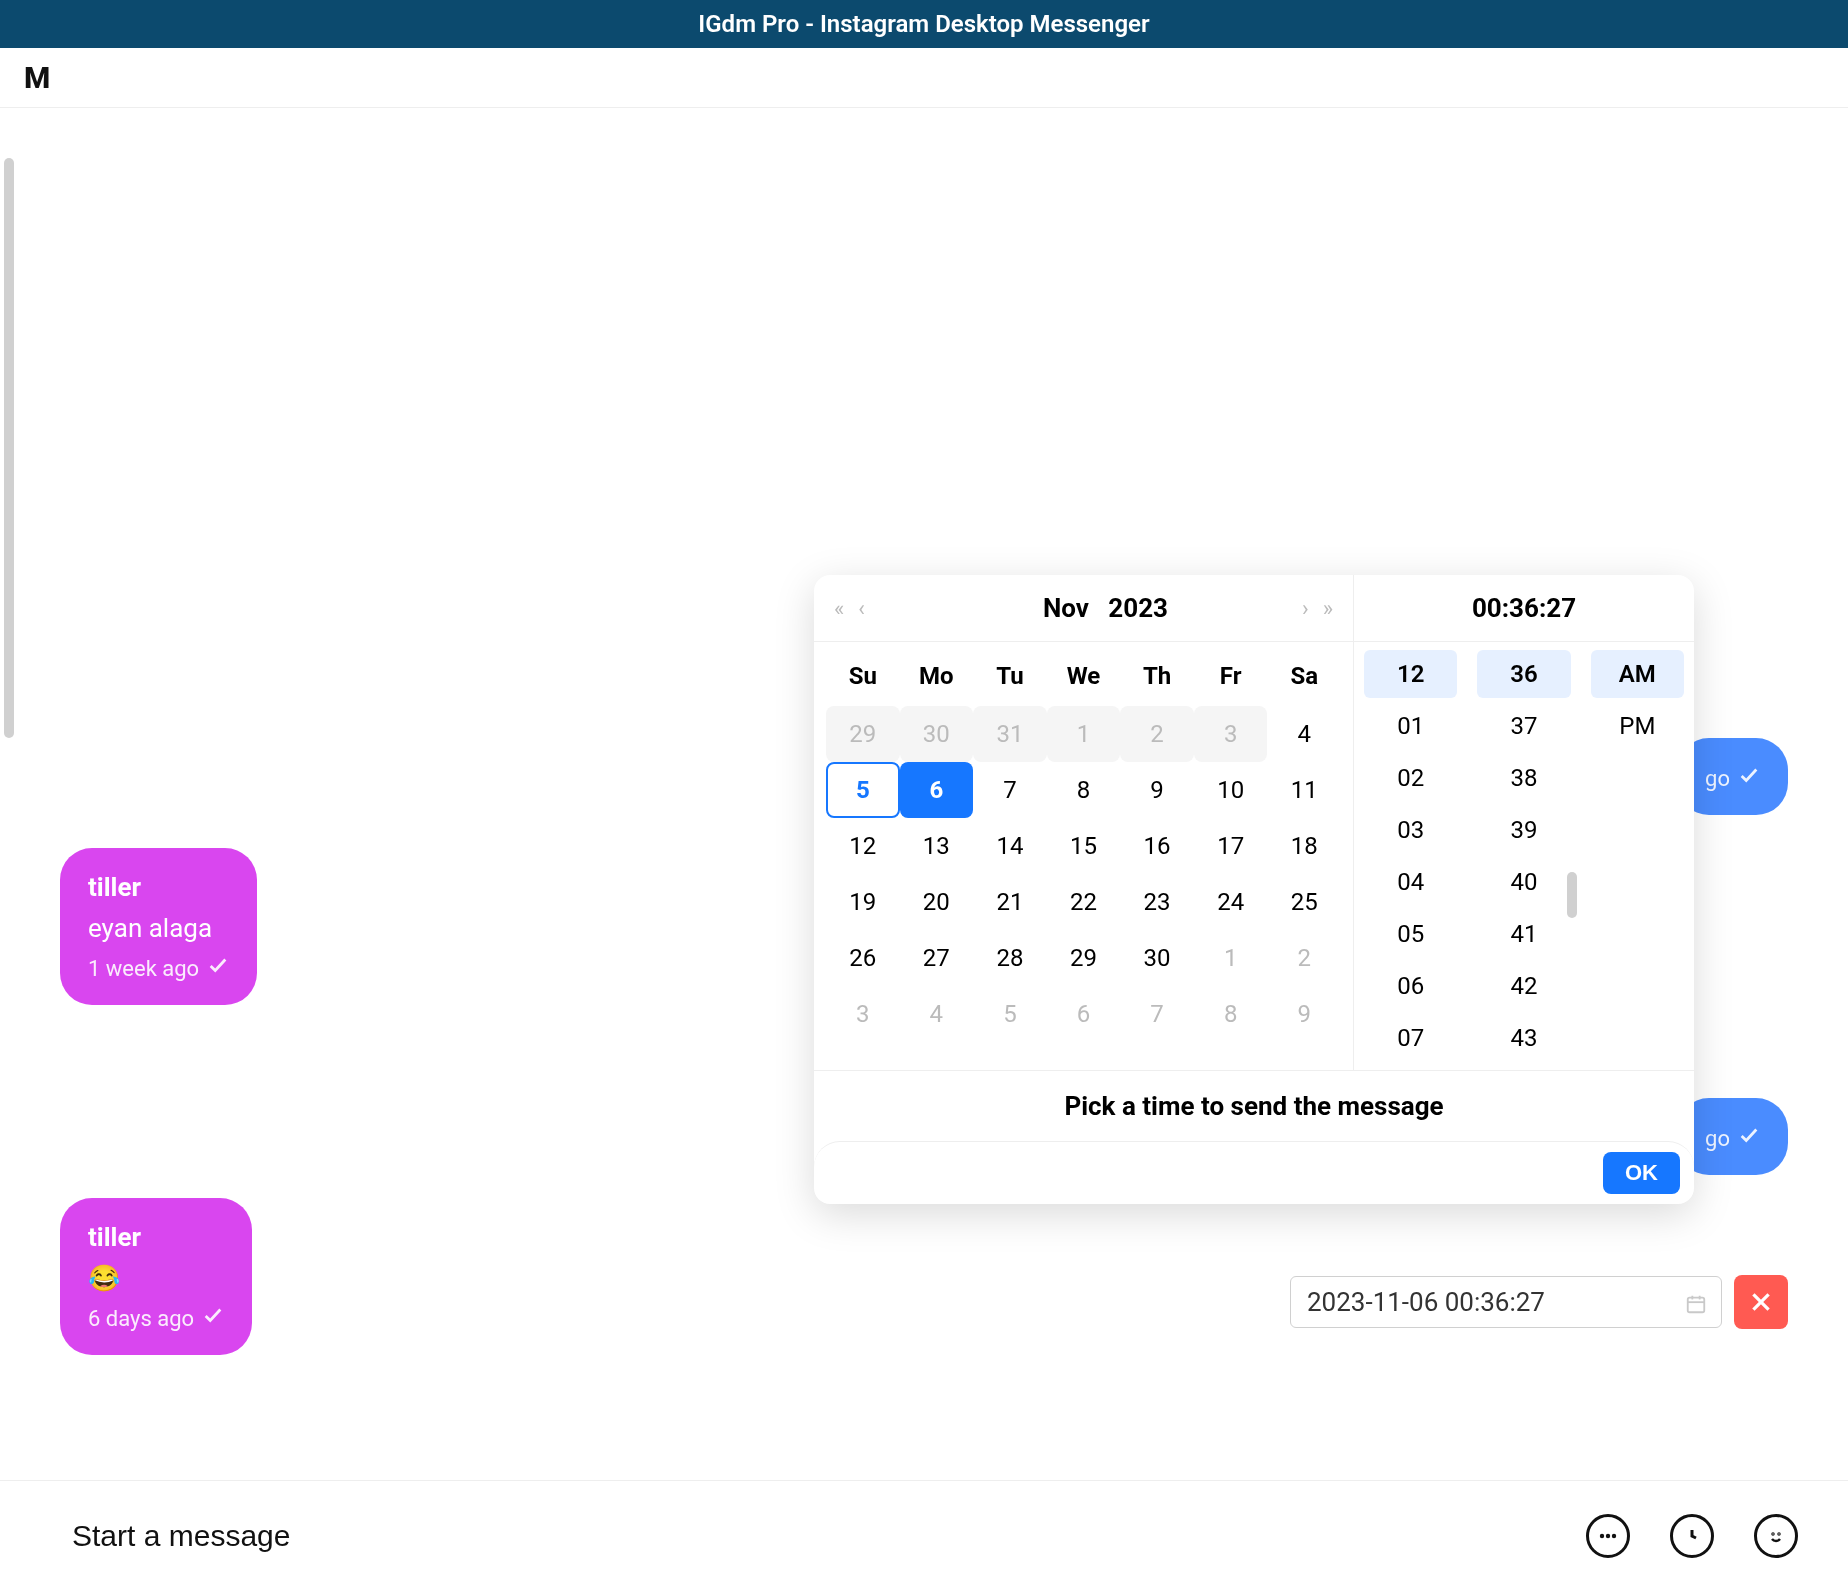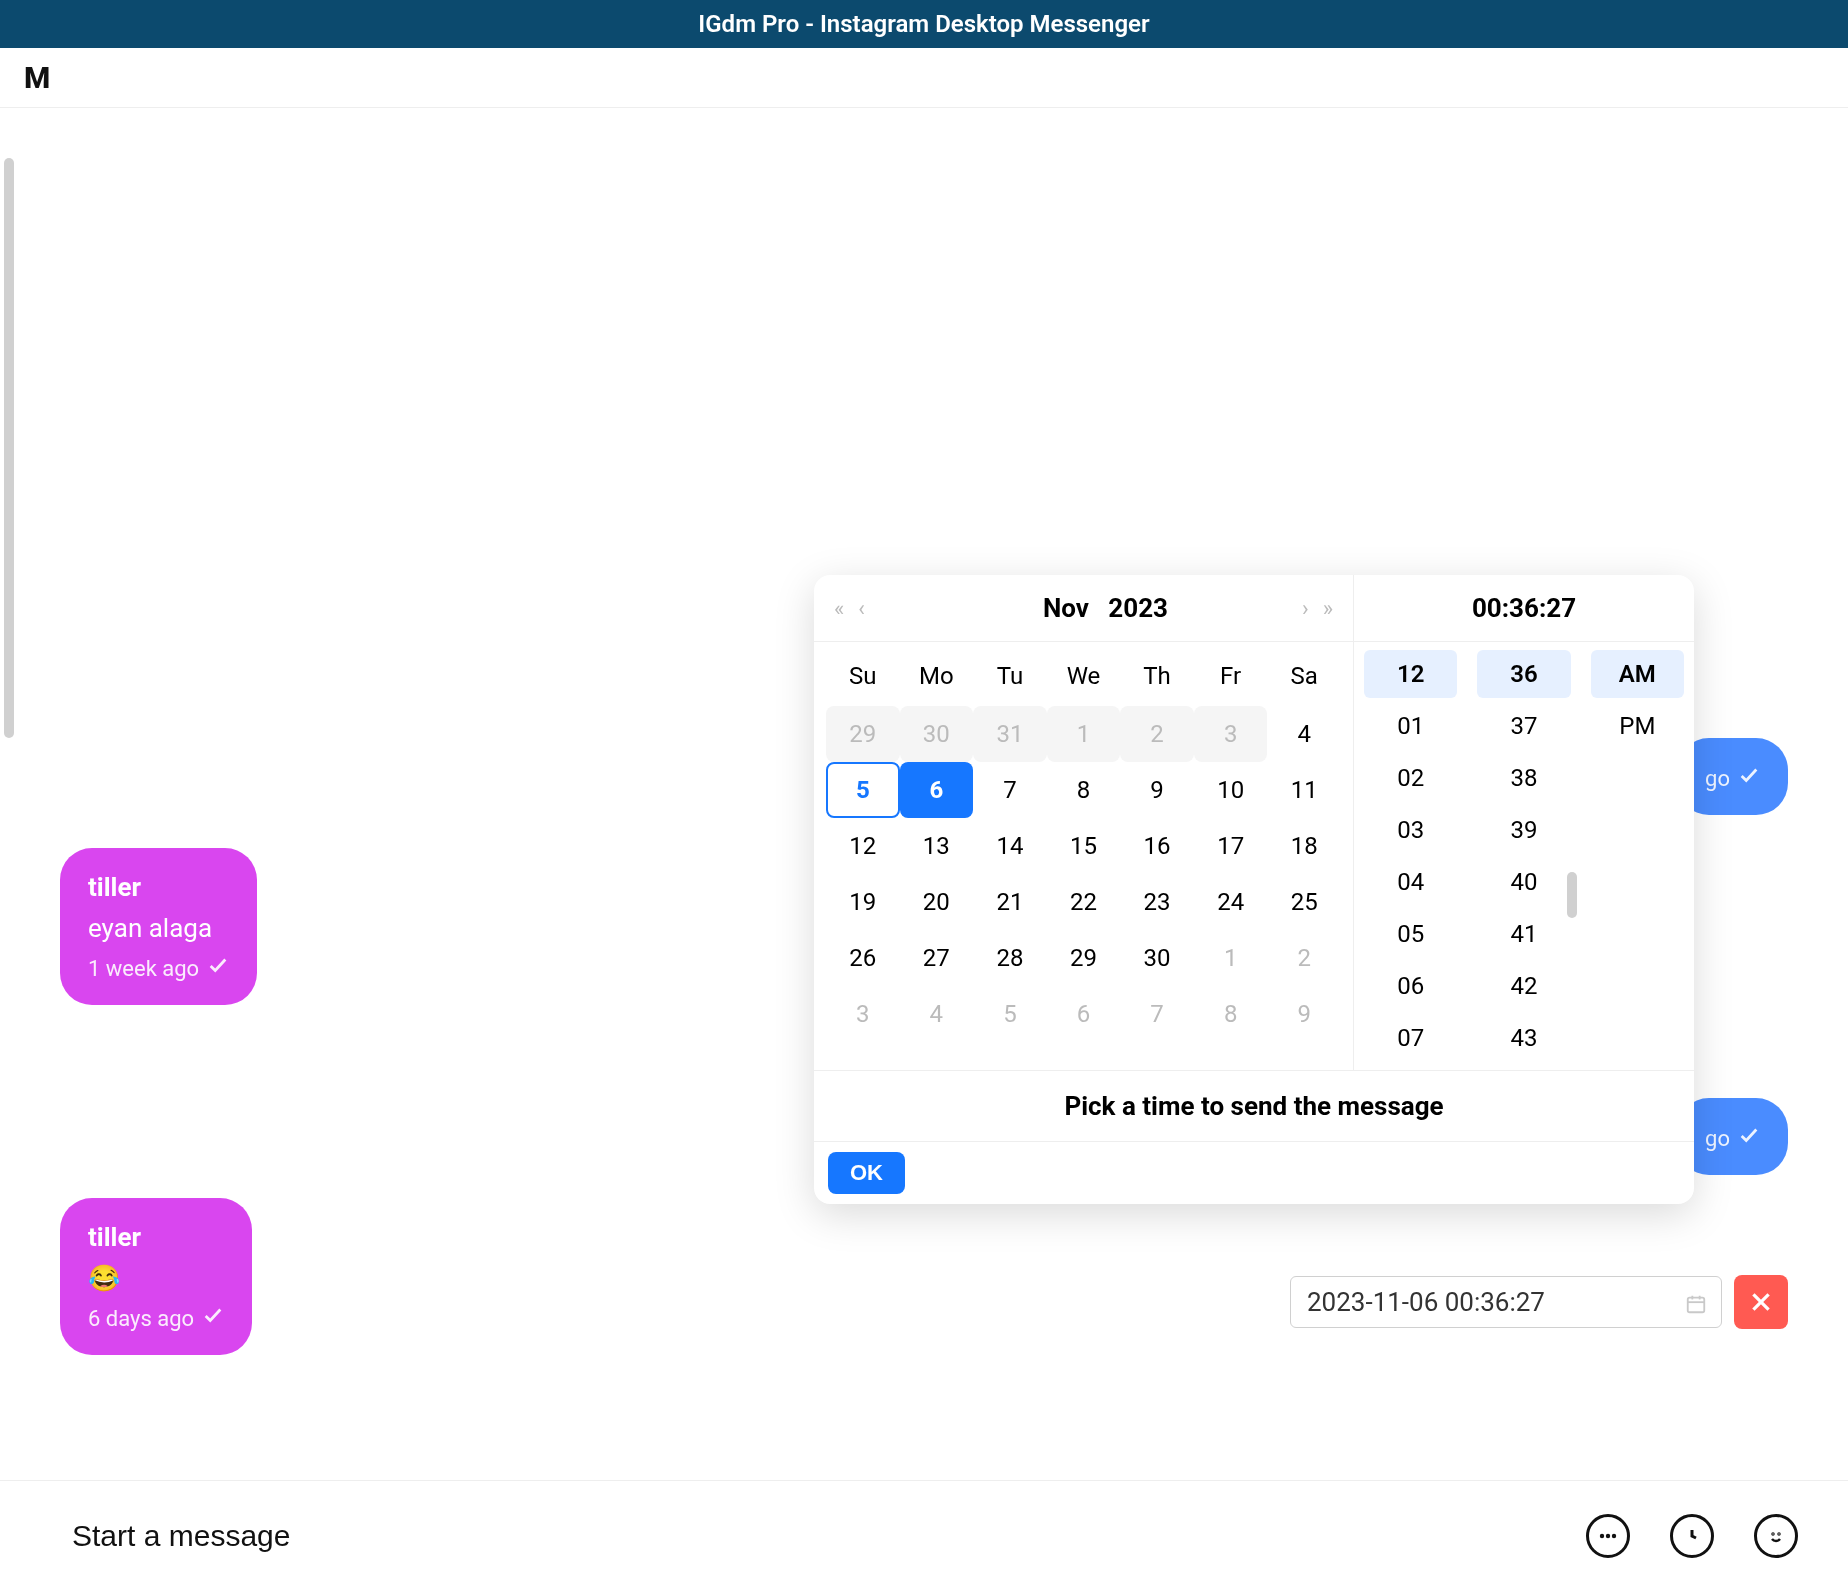--- a/index.html
+++ b/index.html
@@ -151,21 +151,21 @@
   border-bottom: 1px solid #eee;
 }
 .dp-cal-nav { display: flex; gap: 14px; }
 .dp-cal-nav span { cursor: pointer; color: #bbb; font-size: 22px; }
 .dp-cal-title { font-weight: 700; font-size: 26px; margin-left: 44px; }
 .dp-weekdays, .dp-week {
   display: grid;
   grid-template-columns: repeat(7, 1fr);
   text-align: center;
 }
-.dp-weekdays { padding: 10px 12px 6px; font-weight: 400; font-size: 24px; text-align: center; }
+.dp-weekdays { padding: 10px 12px 6px; font-weight: 700; font-size: 24px; text-align: center; }
 .dp-weekdays div, .dp-week div { padding: 10px 0; font-size: 24px; }
 .dp-weeks { padding: 0 12px 14px; }
 .dp-week div {
   border-radius: 8px;
   cursor: pointer;
   height: 56px;
   display: flex; align-items: center; justify-content: center;
 }
 .dp-week .muted { color: #bbb; }
 .dp-week .bg-muted { background: #f5f5f5; }
@@ -203,22 +203,23 @@
 .dp-hint {
   border-top: 1px solid #eee;
   text-align: center;
   padding: 20px;
   font-weight: 700;
   font-size: 26px;
 }
 .dp-footer {
   border-top: 1px solid #eee;
   display: flex;
-  justify-content: flex-start;
+  justify-content: flex-end;
   padding: 10px 14px;
+  border-radius: 26px;
 }
 .dp-ok {
   background: #1677ff;
   color: #fff;
   border: none;
   border-radius: 8px;
   padding: 8px 22px;
   font-size: 22px;
   font-weight: 600;
   cursor: pointer;

